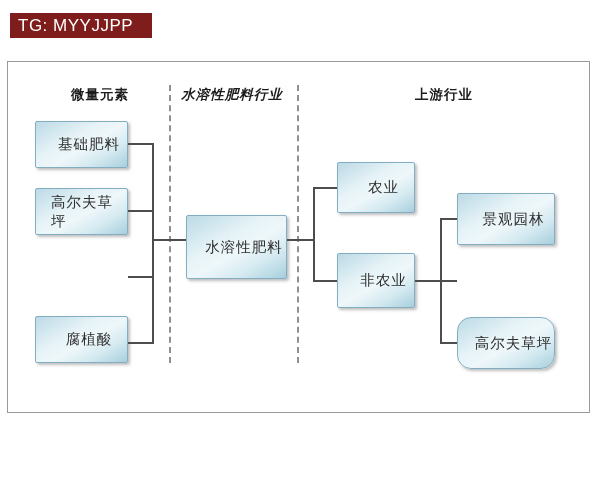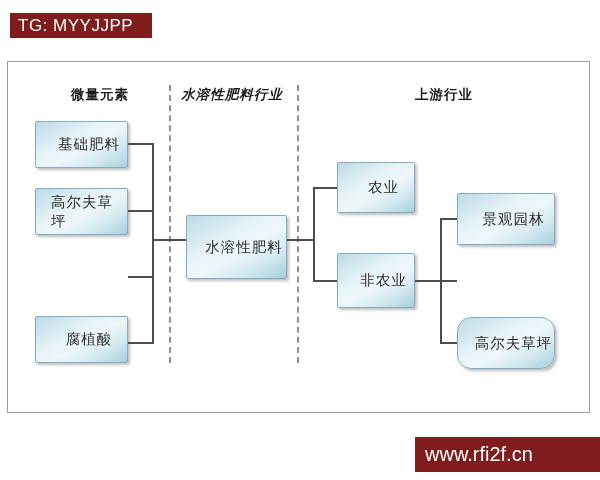--- a/index.html
+++ b/index.html
@@ -85,15 +85,14 @@
   <div class="conn" style="left:154px;top:239px;width:32px;height:2px;"></div>
   <div class="conn" style="left:287px;top:239px;width:28px;height:2px;"></div>
   <div class="conn" style="left:313px;top:187px;width:2px;height:95px;"></div>
   <div class="conn" style="left:315px;top:187px;width:22px;height:2px;"></div>
   <div class="conn" style="left:315px;top:280px;width:22px;height:2px;"></div>
   <div class="conn" style="left:415px;top:280px;width:42px;height:2px;"></div>
   <div class="conn" style="left:440px;top:218px;width:2px;height:126px;"></div>
   <div class="conn" style="left:442px;top:218px;width:15px;height:2px;"></div>
   <div class="conn" style="left:442px;top:342px;width:15px;height:2px;"></div>
 
-  <div class="badge badge-br">www.rfi2f.cn</div>
 
 </div>
 
 </body></html>

